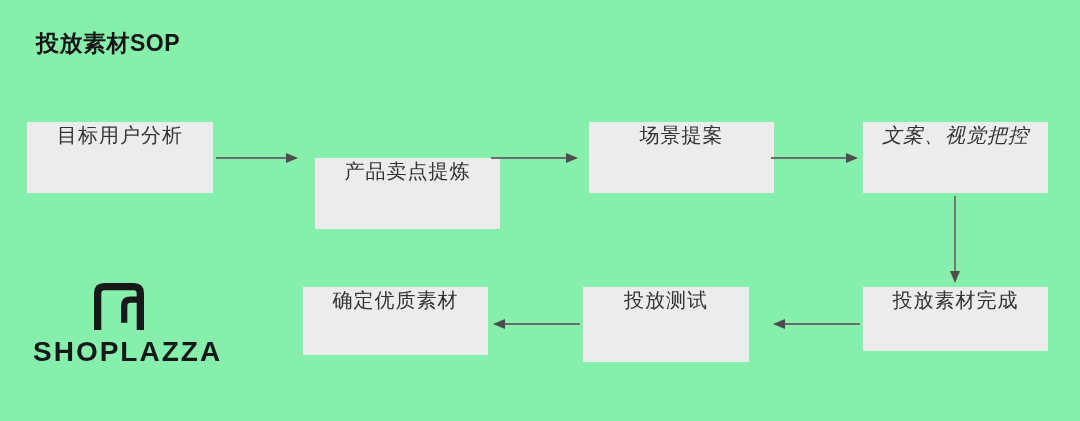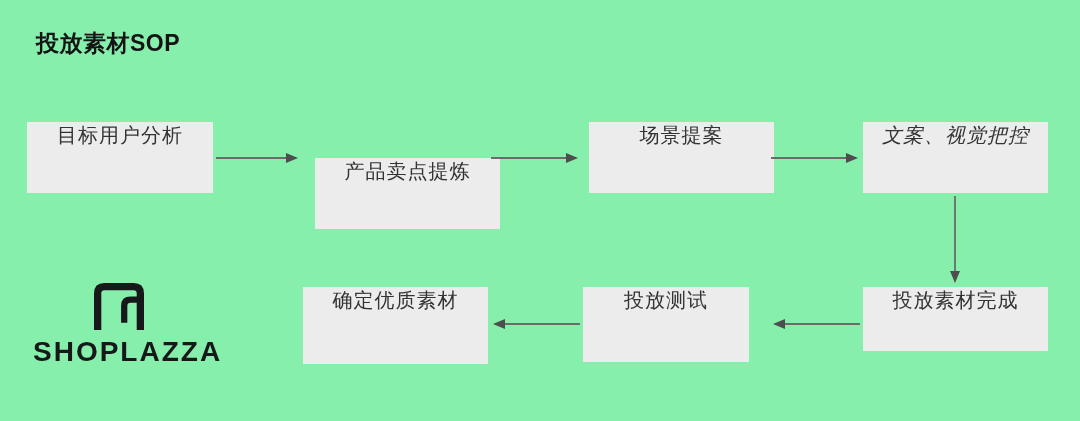--- a/index.html
+++ b/index.html
@@ -36,21 +36,21 @@
     justify-content: center;
     white-space: nowrap;
     letter-spacing: 1px;
   }
   .n1 { left: 27px;  top: 122px; width: 186px; height: 71px; }
   .n2 { left: 315px; top: 122px; width: 185px; height: 71px; margin-top: 36px; }
   .n3 { left: 583px; top: 122px; width: 185px; height: 71px; margin-left: 6px; }
   .n4 { left: 863px; top: 122px; width: 185px; height: 71px; font-style: italic; }
   .n5 { left: 863px; top: 287px; width: 185px; height: 64px; }
   .n6 { left: 583px; top: 287px; width: 166px; height: 75px; }
-  .n7 { left: 303px; top: 287px; width: 185px; height: 77px; }
+  .n7 { left: 303px; top: 287px; width: 185px; height: 68px; }
   .arrows {
     position: absolute;
     left: 0; top: 0;
     width: 1080px;
     height: 421px;
     pointer-events: none;
   }
   .logo {
     position: absolute;
     left: 33px;

